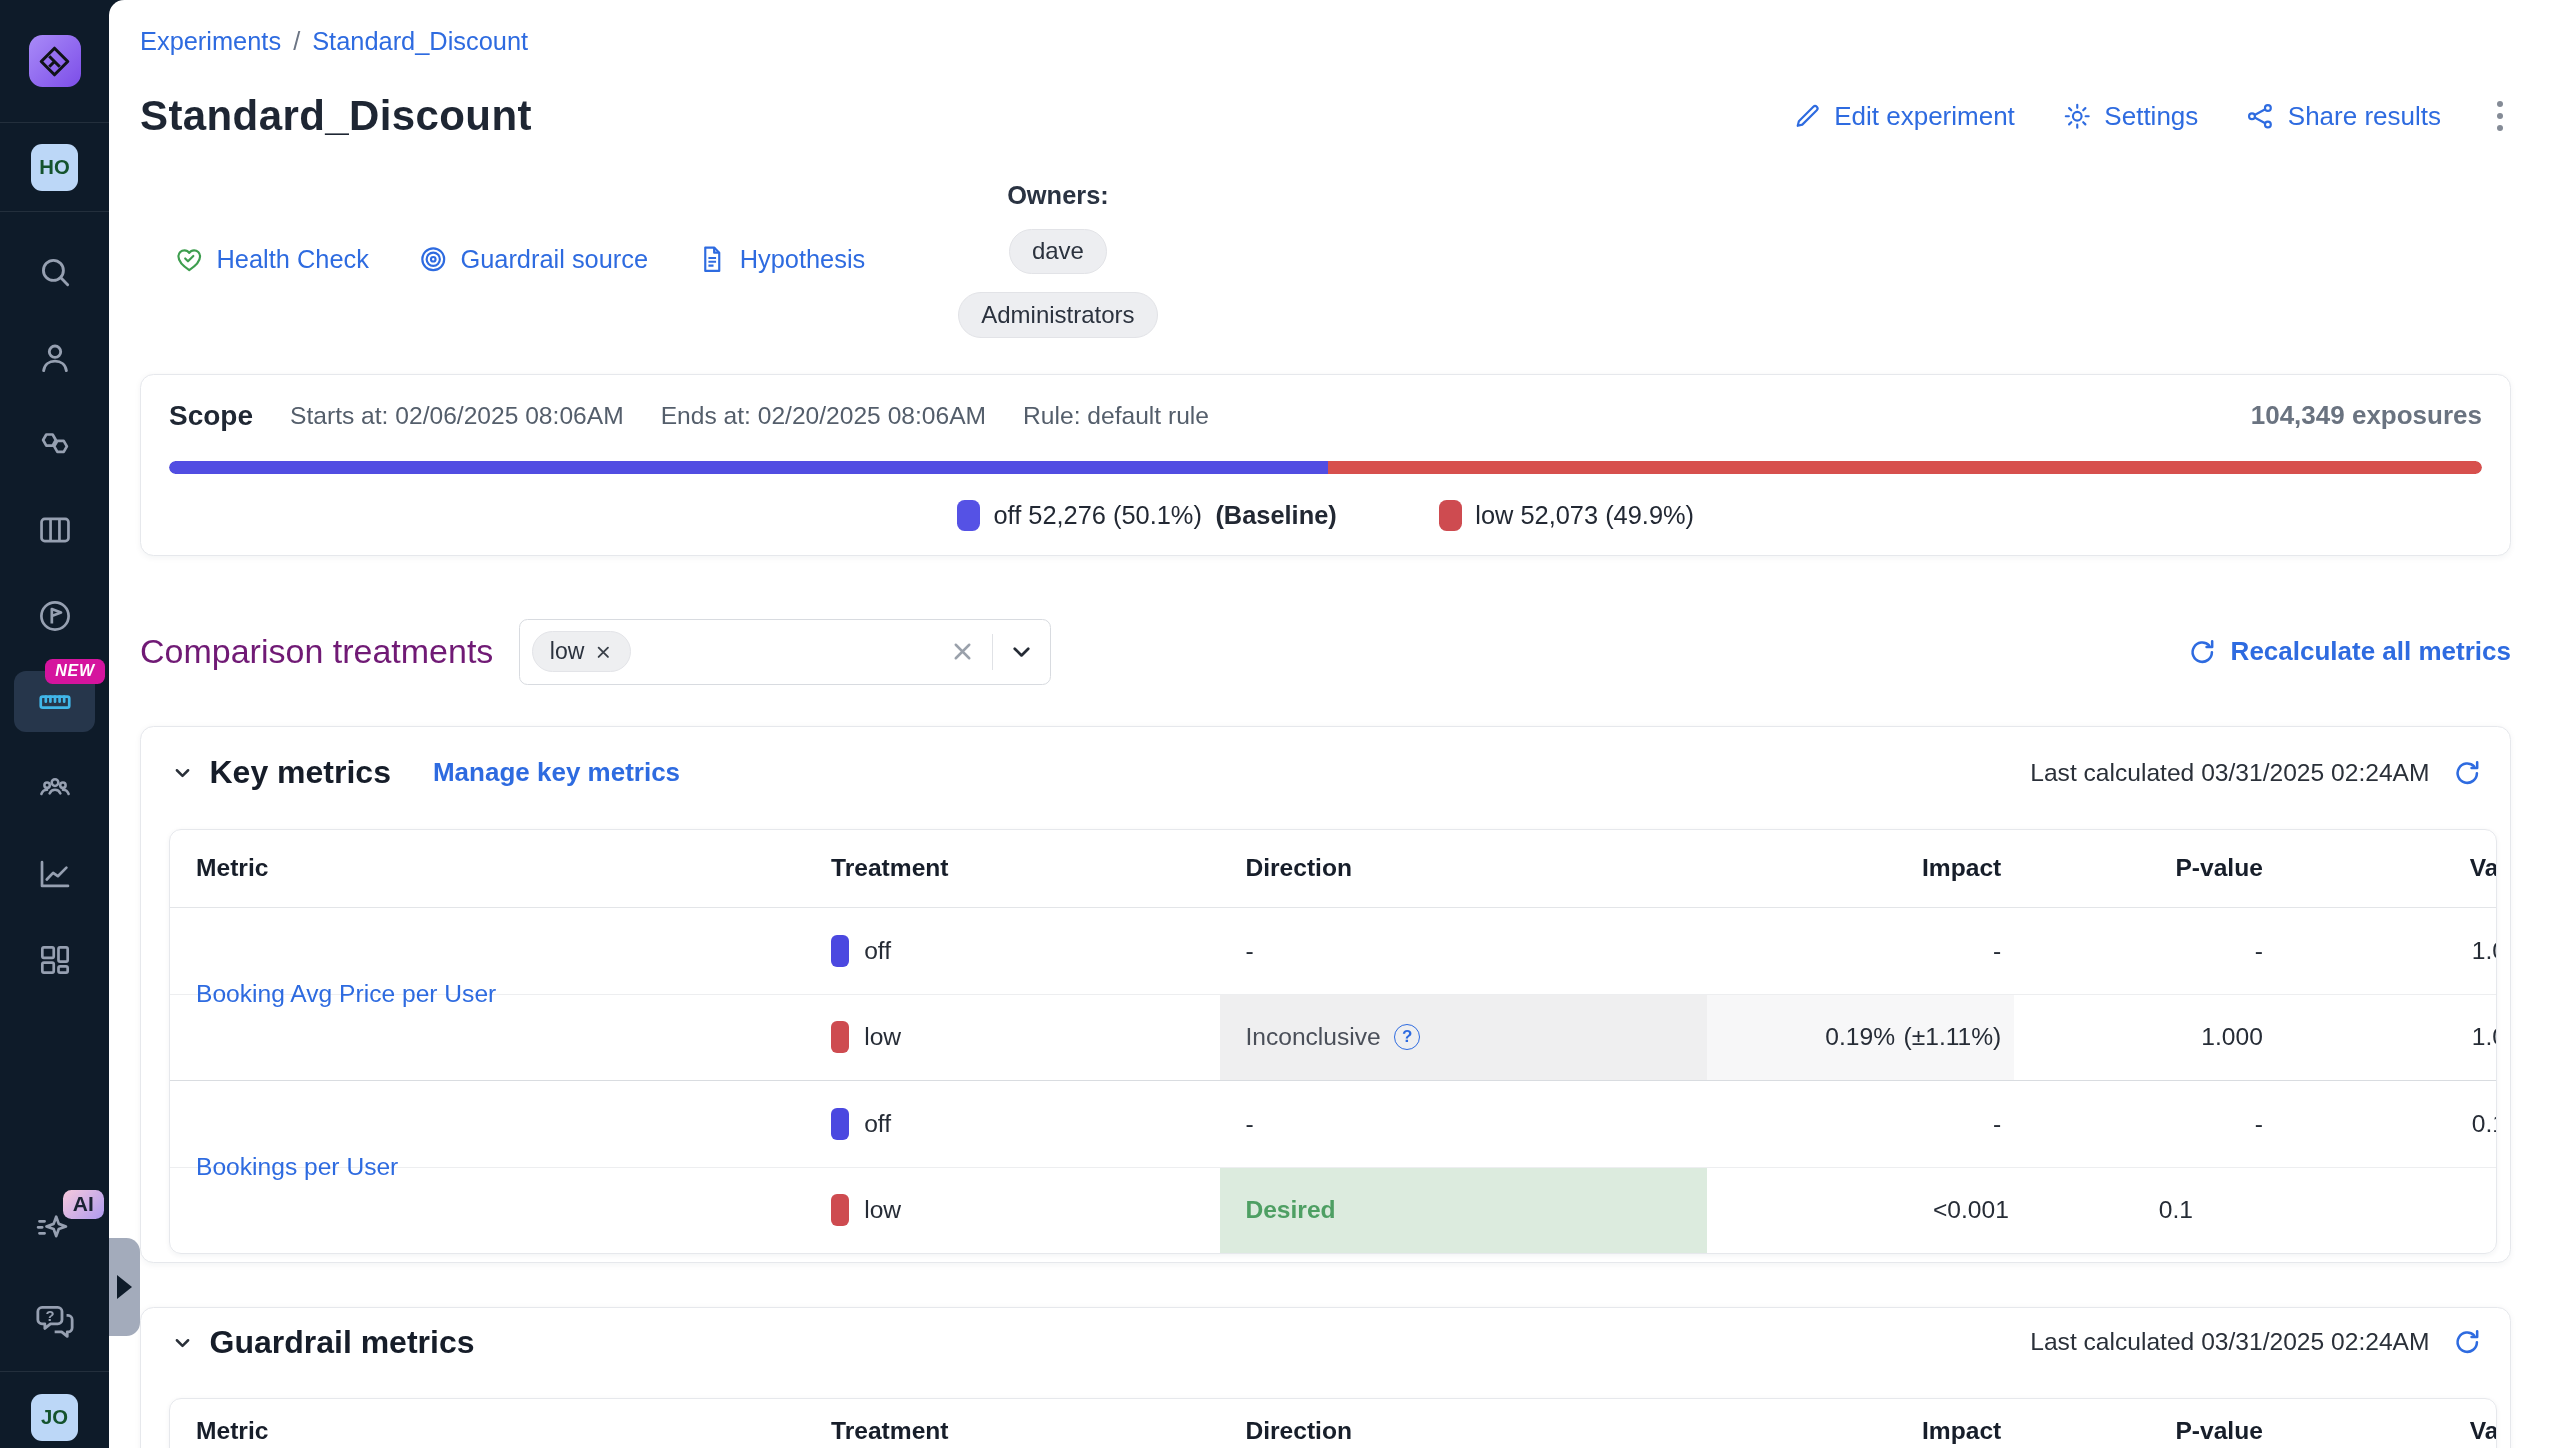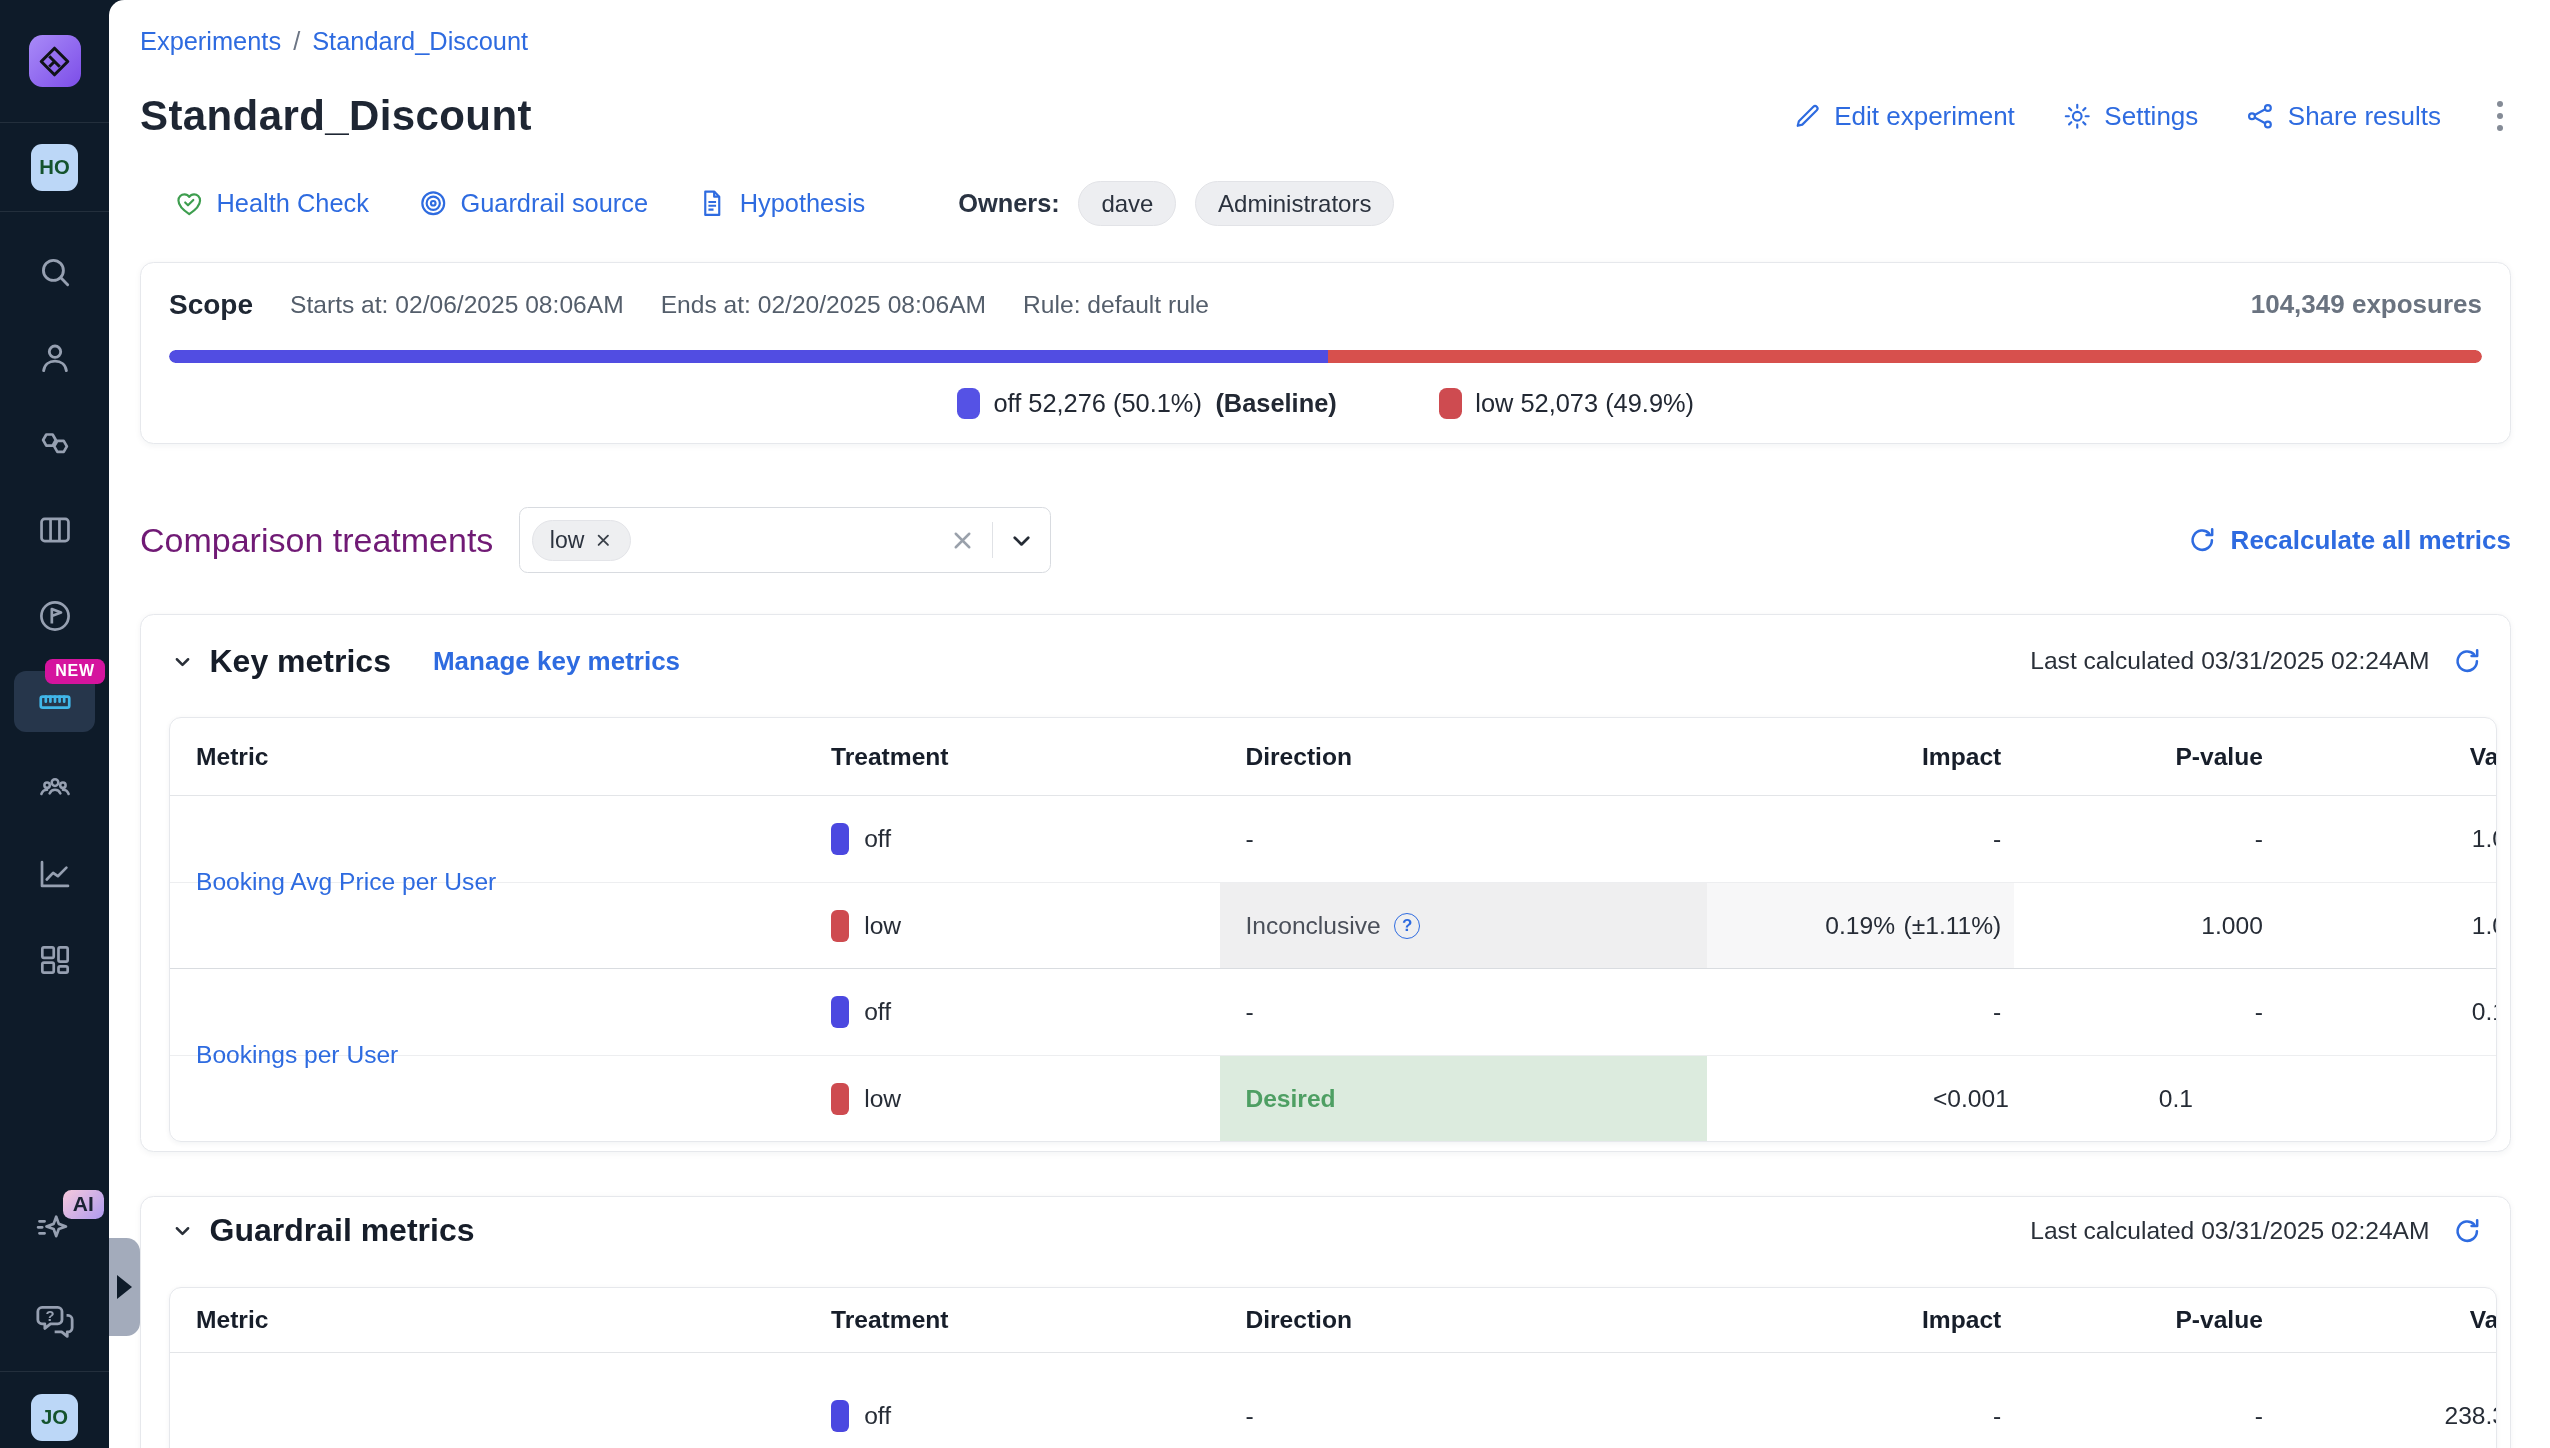--- a/index.html
+++ b/index.html
@@ -5,21 +5,21 @@
   * { margin:0; padding:0; box-sizing:border-box; }
   html,body { width:2550px; height:1449px; overflow:hidden; }
   body { background:#0E1B29; font-family:"Liberation Sans", sans-serif; color:#222833; }
 
   
   .sidebar { position:absolute; left:0; top:0; width:109px; height:1449px; background:#0E1B29; display:flex; flex-direction:column; align-items:center; z-index:5; }
   .logo-box { width:109px; height:123px; display:flex; align-items:center; justify-content:center; border-bottom:0.8px solid rgba(255,255,255,0.09); }
   .logo { width:52px; height:52px; border-radius:13.5px; background:linear-gradient(135deg,#A98BF8,#7C4DE8); display:flex; align-items:center; justify-content:center; }
   .avatar-box { width:109px; height:89px; display:flex; align-items:center; justify-content:center; border-bottom:0.8px solid rgba(255,255,255,0.09); }
   .chip-avatar { width:47px; height:47px; border-radius:11px; background:#BCD7F7; color:#14532d; font-weight:bold; font-size:20.3px; display:flex; align-items:center; justify-content:center; }
-  .nav { display:flex; flex-direction:column; align-items:center; margin-top:29px; gap:25px; }
+  .nav { display:flex; flex-direction:column; align-items:center; margin-top:29px; gap:25px;font-style:italic; }
   .nav-item { width:81px; height:61px; display:flex; align-items:center; justify-content:center; border-radius:12px; position:relative; color:#96A0B1; }
   .nav-item svg { width:38px; height:38px; }
   .nav-item.active { background:#26364B; color:#41B6E8; }
   .new-badge { position:absolute; top:-12px; right:-10.2px; background:#D5149E; color:#fff; font-size:16px; font-weight:bold; letter-spacing:0.8px; padding:3.4px 10.2px; border-radius:7.6px; }
   .side-bottom { margin-top:auto; width:109px; display:flex; flex-direction:column; align-items:center; }
   .ai-item { position:relative; color:#96A0B1; margin-bottom:49px; }
   .ai-item svg { width:41px; height:41px; }
   .ai-badge { position:absolute; top:-18.6px; right:-29px; background:linear-gradient(135deg,#F7C9DC,#AE9BEF); color:#1A2233; font-weight:bold; font-size:21px; padding:2.5px 10.2px; border-radius:8.5px; }
   .help-item { color:#96A0B1; margin-bottom:30.5px; }
   .help-item svg { width:42px; height:42px; }
@@ -38,21 +38,21 @@
   .page-title { font-size:42px; font-weight:bold; color:#1E2633; letter-spacing:0.4px; }
   .actions { display:flex; align-items:center; gap:47px; }
   .act-btn { display:flex; align-items:center; gap:12px; color:#2E6BE0; font-size:26px; font-weight:500; cursor:pointer; }
   .act-btn svg { width:30.5px; height:30.5px; }
   .kebab { color:#848B96; display:flex; flex-direction:column; gap:6px; padding:5.1px 8.5px; cursor:pointer; }
   .kebab i { width:6px; height:6px; border-radius:50%; background:#848B96; display:block; }
 
   .meta-row { margin-top:41px; margin-left:34px; display:flex; align-items:center; gap:49px; font-size:25.4px; }
   .meta-link { display:flex; align-items:center; gap:12px; color:#2E6BE0; font-weight:500; cursor:pointer; }
   .meta-link svg { width:30.5px; height:30.5px; }
-  .owners { display:flex; align-items:center; gap:18.6px; margin-left:44px; }
+  .owners { display:flex; align-items:center; gap:18.6px; margin-left:44px;flex-direction:column; }
   .owners-label { color:#2A3342; font-weight:bold; }
   .owner-chip { background:#EDEEF1; border:0.8px solid #E2E3E7; border-radius:846px; padding:7.6px 22px; font-size:24px; color:#2B323E; }
 
   .card { border:0.8px solid #E6E8EC; border-radius:13.5px; box-shadow:0 1.7px 6.8px rgba(20,30,50,0.05); background:#fff; }
 
   .scope-card { margin-top:36px; padding:25.4px 28px 24px 28px; }
   .scope-head { display:flex; align-items:center; }
   .scope-title { font-size:28px; font-weight:bold; color:#1F2733; margin-right:37px; }
   .scope-meta { font-size:24.6px; color:#545E6B; margin-right:37px; }
   .scope-exposures { margin-left:auto; font-size:26px; font-weight:600; color:#6A7380; }

